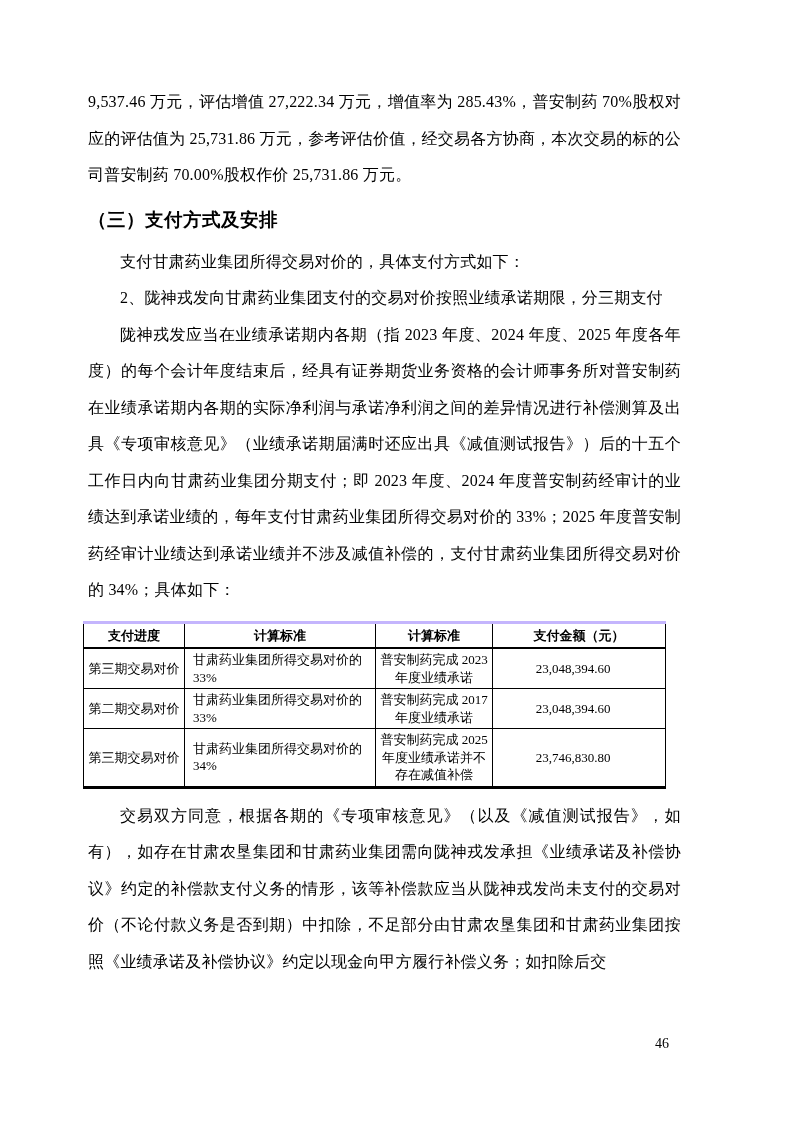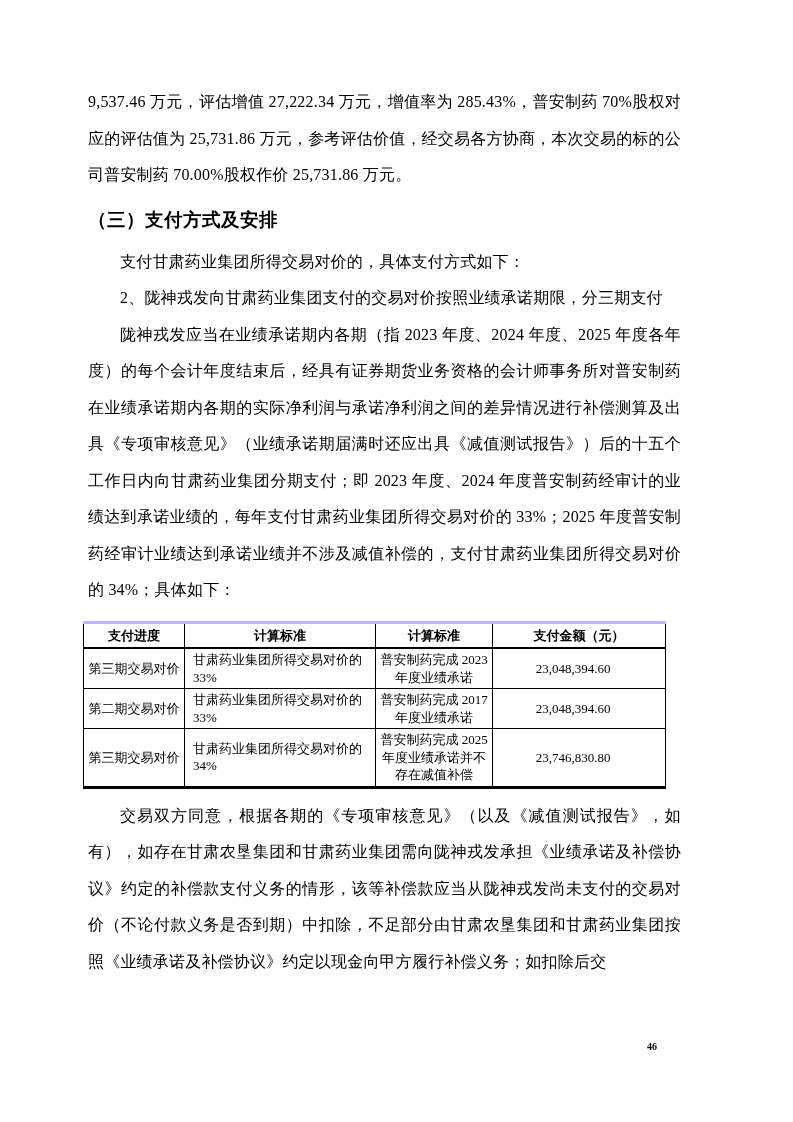--- a/index.html
+++ b/index.html
@@ -69,24 +69,24 @@
   table.pay-table .c2 { width: 186px; }
   table.pay-table .c3 { width: 112px; }
   table.pay-table .c4 { width: 168px; }
   table.pay-table td.c2 { text-align: left; padding-left: 8px; }
   table.pay-table td.c4 { text-align: center; padding-right: 14px; }
   .closing {
     margin-top: 9px;
   }
   .page-number {
     position: absolute;
-    right: 136px;
+    right: 124px;
     bottom: 70px;
-    font-weight: bold;
-    font-size: 10px;
+    font-weight: normal;
+    font-size: 14px;
   }
 </style>
 </head>
 <body>
 
 <div class="page">
   <div class="content">
 
     <p class="body-text">9,537.46 万元，评估增值 27,222.34 万元，增值率为 285.43%，普安制药 70%股权对应的评估值为 25,731.86 万元，参考评估价值，经交易各方协商，本次交易的标的公司普安制药 70.00%股权作价 25,731.86 万元。</p>
 

